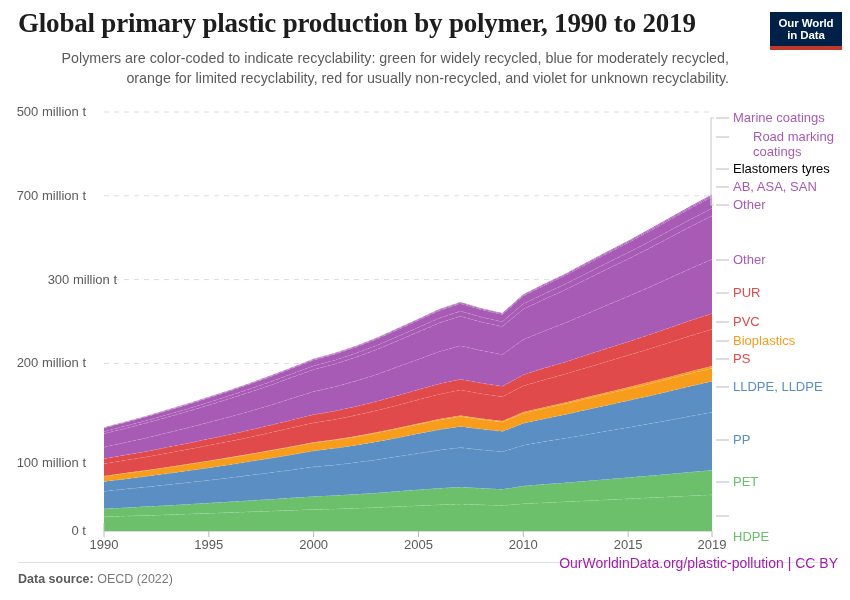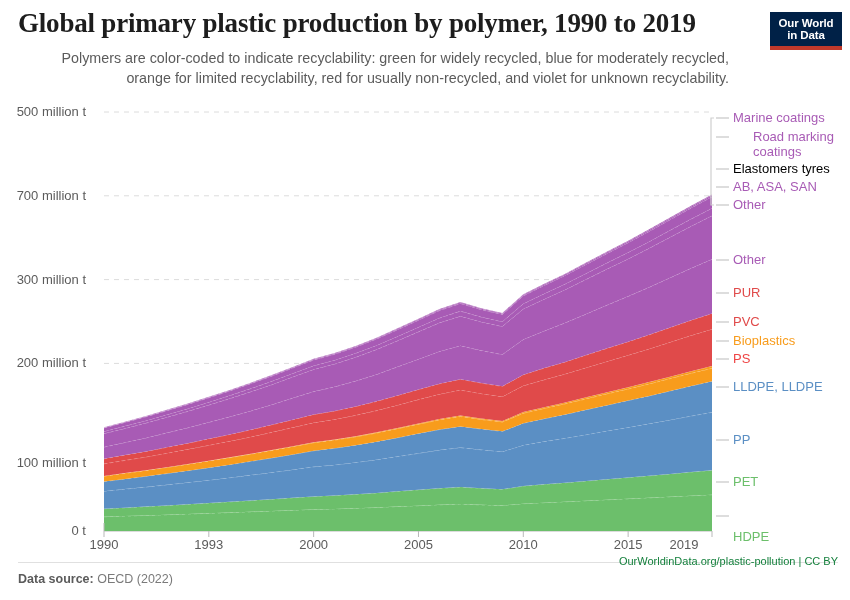--- a/index.html
+++ b/index.html
@@ -59,21 +59,21 @@
   .legend-item.wrap{white-space:normal;width:82px;margin-left:20px;}
 
   
   .footer-left{
     position:absolute;left:18px;top:572px;
     font-size:12.5px;color:#7a7a7a;
   }
   .footer-left b{color:#5b5b5b;}
   .footer-right{
     position:absolute;right:12px;top:555px;
-    font-size:11px;color:#15803d;
+    font-size:14px;color:#a21caf;
   }
   .rule{
     position:absolute;left:18px;right:12px;top:562px;
     height:1px;background:#e0e0e0;
   }
 </style>
 </head>
 <body>
 
 <div id="chart-root">
@@ -145,32 +145,32 @@
         <line x1="716" x2="729" y1="482" y2="482" stroke="#cfcfcf" stroke-width="1.4"></line>
         <line x1="716" x2="729" y1="516" y2="516" stroke="#cfcfcf" stroke-width="1.4"></line>
         <path d="M714,118 L711,118 L711,205 L714,205" fill="none" stroke="#cfcfcf" stroke-width="1.2"></path>
       </svg>
   </div>
 
   <div id="ylabels">
       <div class="ylab" style="left: 0px; top: 531px;">0 t</div>
       <div class="ylab" style="left: 0px; top: 447.2px; margin-top: 16px;">100 million t</div>
       <div class="ylab" style="left: 0px; top: 363.4px;">200 million t</div>
-      <div class="ylab" style="left: 0px; top: 279.6px;">300 million t</div>
+      <div class="ylab" style="left: 0px; top: 279.6px; padding-left: 31px;">300 million t</div>
       <div class="ylab" style="left: 0px; top: 195.8px;">700 million t</div>
       <div class="ylab" style="left: 0px; top: 112px;">500 million t</div>
     </div>
   <div id="xlabels">
       <div class="xlab" style="left: 104px;">1990</div>
-      <div class="xlab" style="left: 208.828px;">1993</div>
+      <div class="xlab" style="left: 208.828px;">1995</div>
       <div class="xlab" style="left: 313.655px;">2000</div>
       <div class="xlab" style="left: 418.483px;">2005</div>
       <div class="xlab" style="left: 523.31px;">2010</div>
       <div class="xlab" style="left: 628.138px;">2015</div>
-      <div class="xlab" style="left: 684px;">2019</div>
+      <div class="xlab" style="left: 712px;">2019</div>
     </div>
   <div id="legend">
       <div class="legend-item" style="left: 733px; top: 111px; color: rgb(168, 91, 181);">Marine coatings</div>
       <div class="legend-item wrap" style="left: 733px; top: 130px; color: rgb(168, 91, 181);">Road marking coatings</div>
       <div class="legend-item" style="left: 733px; top: 162px; color: #000000;">Elastomers tyres</div>
       <div class="legend-item" style="left: 733px; top: 180px; color: rgb(168, 91, 181);">AB, ASA, SAN</div>
       <div class="legend-item" style="left: 733px; top: 198px; color: rgb(168, 91, 181);">Other</div>
       <div class="legend-item" style="left: 733px; top: 253px; color: rgb(168, 91, 181);">Other</div>
       <div class="legend-item" style="left: 733px; top: 286px; color: rgb(224, 74, 74);">PUR</div>
       <div class="legend-item" style="left: 733px; top: 315px; color: rgb(224, 74, 74);">PVC</div>

